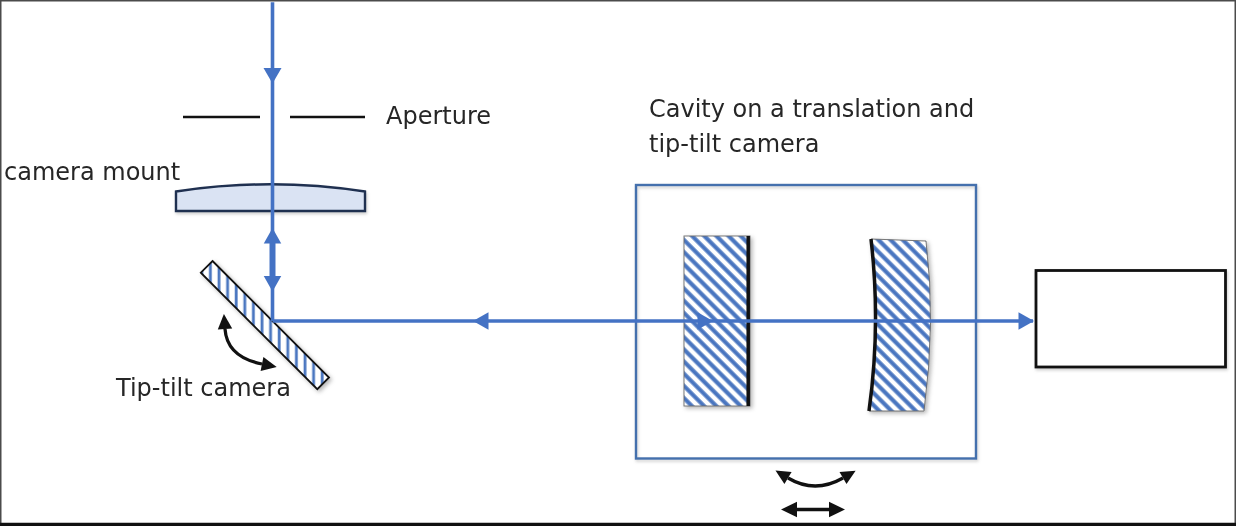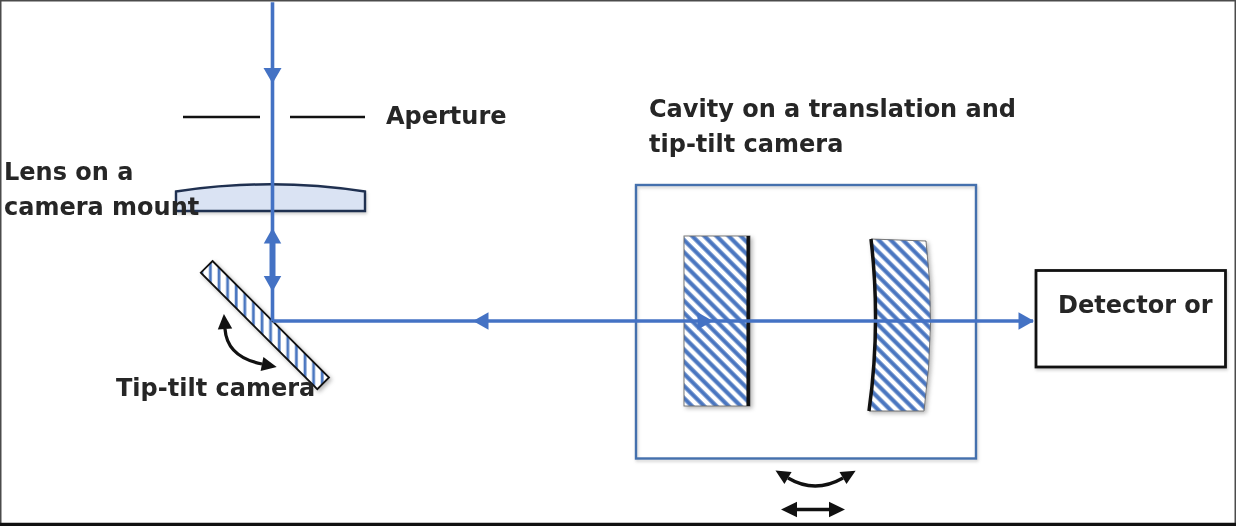--- a/index.html
+++ b/index.html
@@ -24,21 +24,21 @@
     height: 526px;
   }
   .label {
     position: absolute;
     color: var(--color-text, #262626);
     font-family: "DejaVu Sans", sans-serif;
     font-size: 24px;
     line-height: 35px;
     white-space: nowrap;
   }
-  .label .line { display: block; font-weight: bold; }
+  .label .line { display: block; }
   .shadowed { filter: drop-shadow(2px 2.5px 2px rgba(90,90,90,0.45)); }
   .shadowed-light { filter: drop-shadow(1px 2px 1.5px rgba(120,120,120,0.35)); }
 
   
   .beam-line  { stroke: var(--color-beam, #4472c4); stroke-width: 3.6; fill: none; }
   .beam-shaft { stroke: var(--color-beam, #4472c4); stroke-width: 6; fill: none; }
   .beam-fill  { fill: var(--color-beam, #4472c4); stroke: none; }
   .hatch-stripe { fill: var(--color-hatch, #4a76c0); }
   .black-line { stroke: var(--color-black, #111); stroke-width: 2.6; fill: none; }
   .black-arc  { stroke: var(--color-black, #111); stroke-width: 3.3; fill: none; }
@@ -135,34 +135,32 @@
     <g>
       <line x1="796" y1="509.5" x2="830" y2="509.5" class="black-shaft"></line>
       <path d="M 781,509.5 L 797,501.75 L 797,517.25 Z" class="black-fill"></path>
       <path d="M 845,509.5 L 829,501.75 L 829,517.25 Z" class="black-fill"></path>
     </g>
 
     <rect class="detector-rect shadowed-light" x="1036" y="270.5" width="189.5" height="96.5"></rect>
   </svg>
 
   <div class="label" style="left:4px; top:155px;">
-    <span class="line">Lens on a</span>
     <span class="line">camera mount</span>
   </div>
 
   <div class="label" style="left:386px; top:99px;">
     <span class="line">Aperture</span>
   </div>
 
   <div class="label" style="left:116px; top:371px;">
     <span class="line">Tip-tilt camera</span>
   </div>
 
   <div class="label" style="left:649px; top:92px;">
     <span class="line">Cavity on a translation and</span>
     <span class="line">tip-tilt camera</span>
   </div>
 
   <div class="label" style="left:1058px; top:288px;">
-    <span class="line">Detector or</span>
   </div>
 
 </div>
 
 </body></html>

